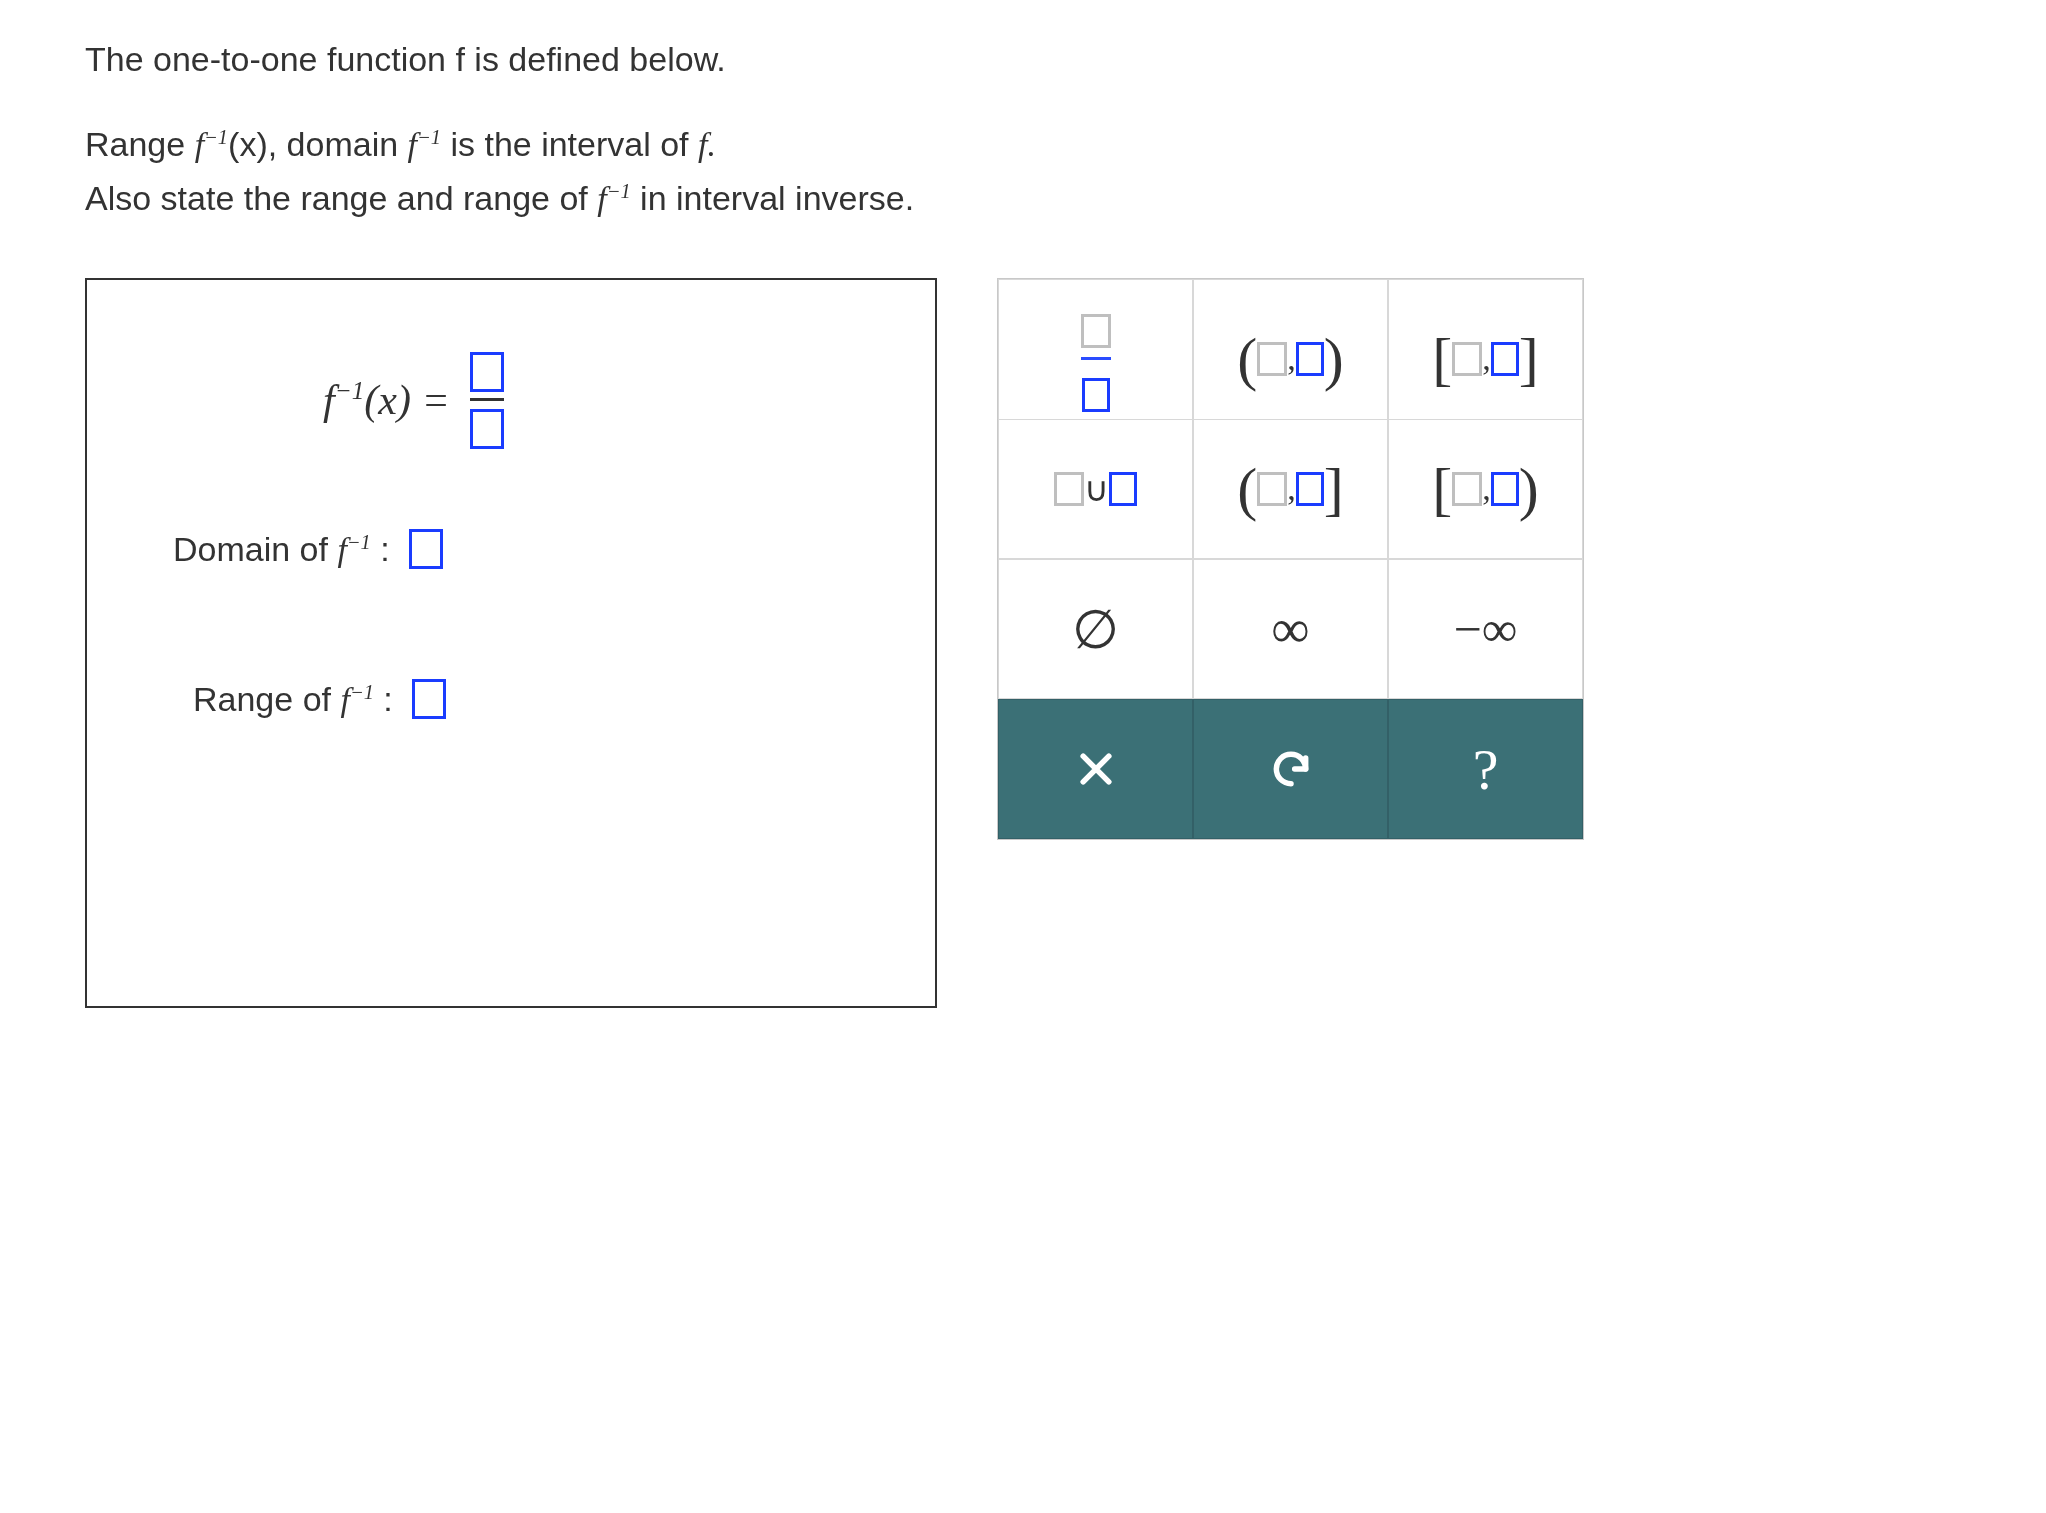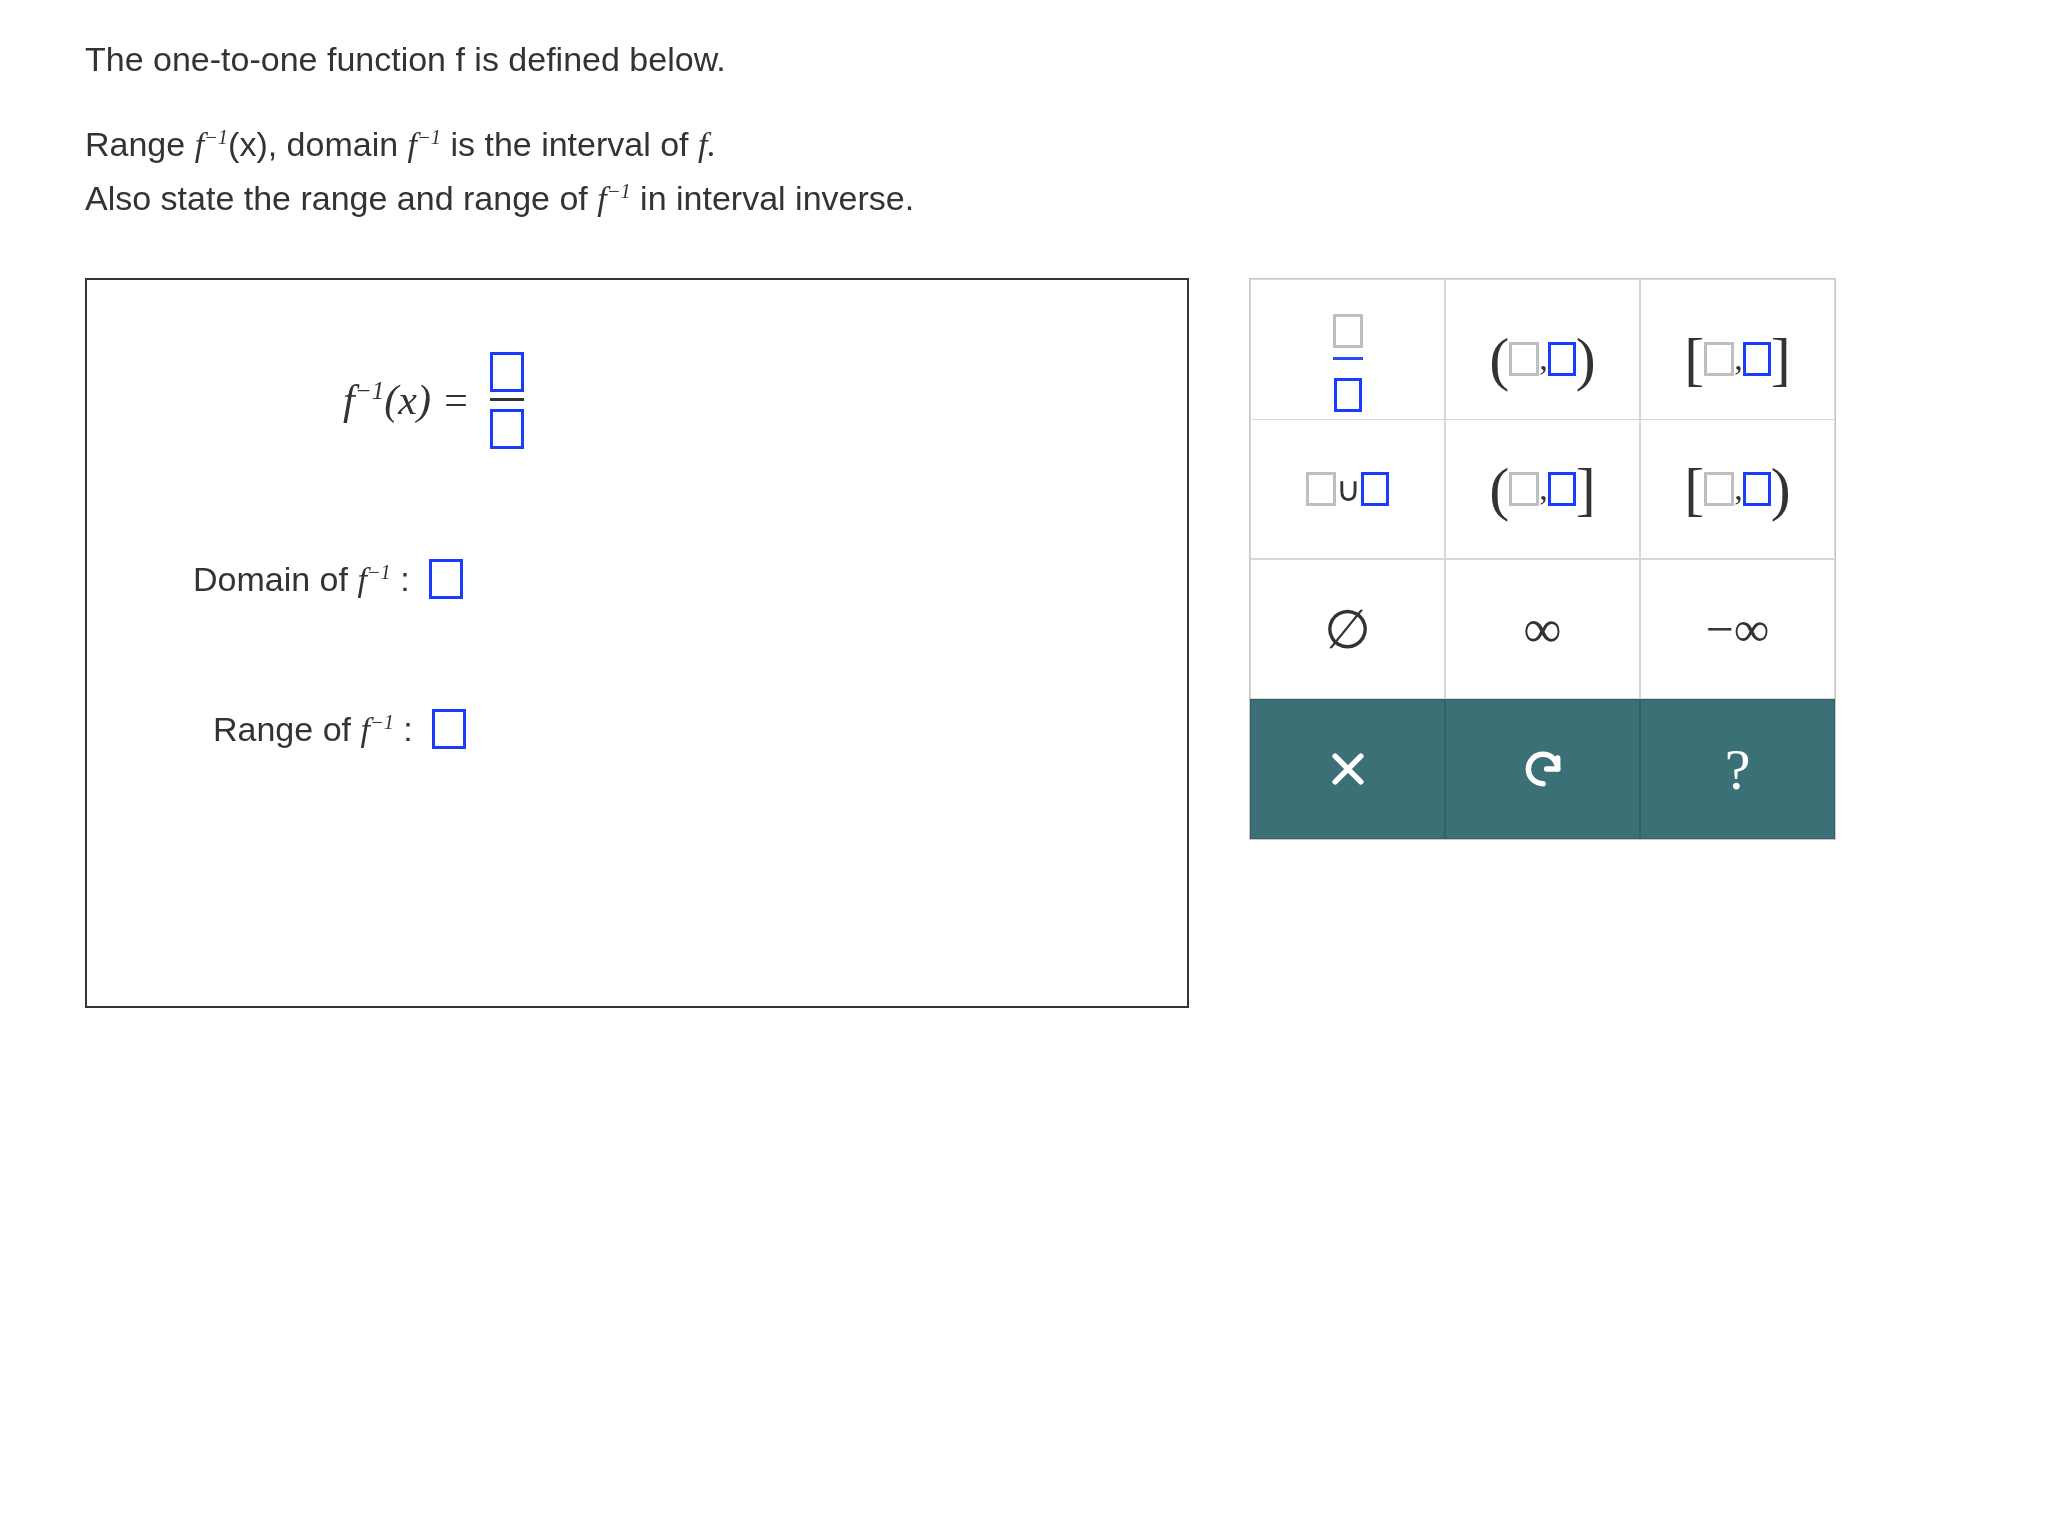--- a/index.html
+++ b/index.html
@@ -31,23 +31,23 @@
   }
   .frac .num { display:block; border-bottom: 2px solid #333; padding: 0 8px 2px; }
   .frac .den { display:block; padding: 2px 8px 0; }
   .sup { font-size: 0.6em; vertical-align: super; }
   .task { margin-bottom: 15px; }
   .task2 { margin-bottom: 60px; }
 
   .answer-row { display: flex; align-items: flex-start; gap: 60px; }
   .answer-box {
     border: 2px solid #333;
-    width: 1104px;
+    width: 852px;
     height: 730px;
-    padding: 40px 36px;
+    padding: 40px 16px;
   }
   .ans-line { display:flex; align-items: center; margin-bottom: 80px; justify-content: flex-start; }
   .ans-label { font-family: 'Times New Roman', serif; font-size: 42px; margin-right: 20px; }
   .ans-label.first { margin-left: 220px; font-style: italic; }
   .blue-box {
     display:inline-block;
     width: 34px; height: 40px;
     border: 3px solid #1a3cff;
     vertical-align: middle;
   }
@@ -116,21 +116,21 @@
         <span class="ans-label first">
           <span class="scriptf">f</span><span class="sup">−1</span><span class="math">(x)</span>&nbsp;=
         </span>
         <span class="blue-frac">
           <span class="bn"><span class="blue-box"></span></span>
           <span class="bar"></span>
           <span class="bd"><span class="blue-box"></span></span>
         </span>
       </div>
 
-      <div class="ans-line" style="margin-top:110px;">
+      <div class="ans-line" style="margin-top:80px;">
         <span class="dom-label">
           <span>Domain of </span><span class="scriptf">f</span><span class="sup math">−1</span><span> :</span>
         </span>
         &nbsp;&nbsp;<span class="blue-box"></span>
       </div>
 
       <div class="ans-line" style="margin-top:110px;text-align:right;">
         <span class="ran-label" style="margin-left:90px;">
           <span>Range of </span><span class="scriptf">f</span><span class="sup math">−1</span><span> :</span>
         </span>

